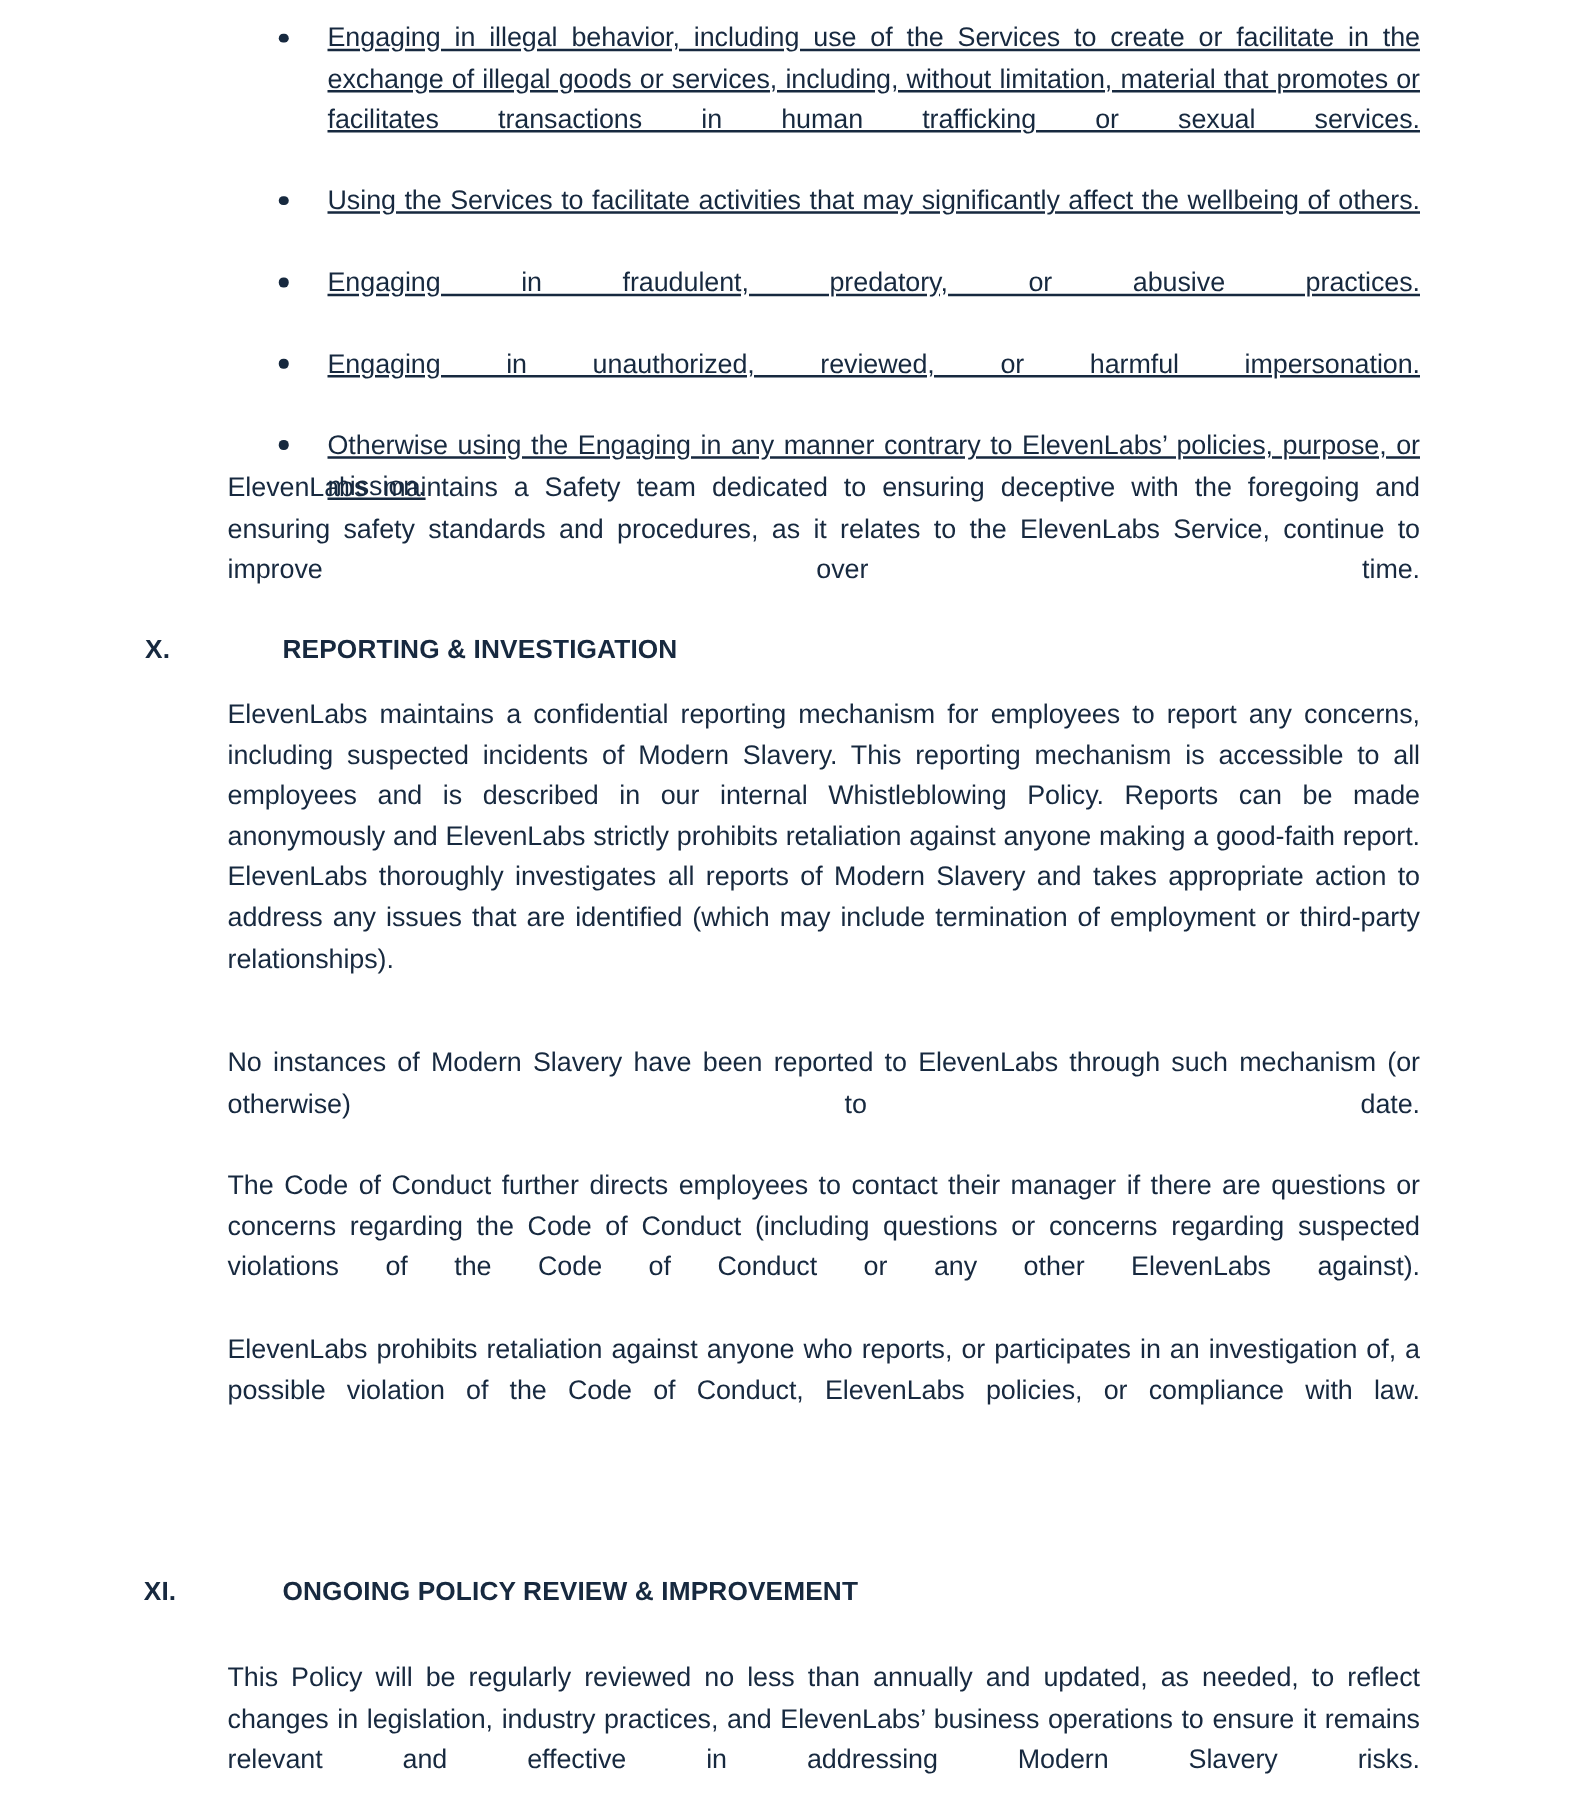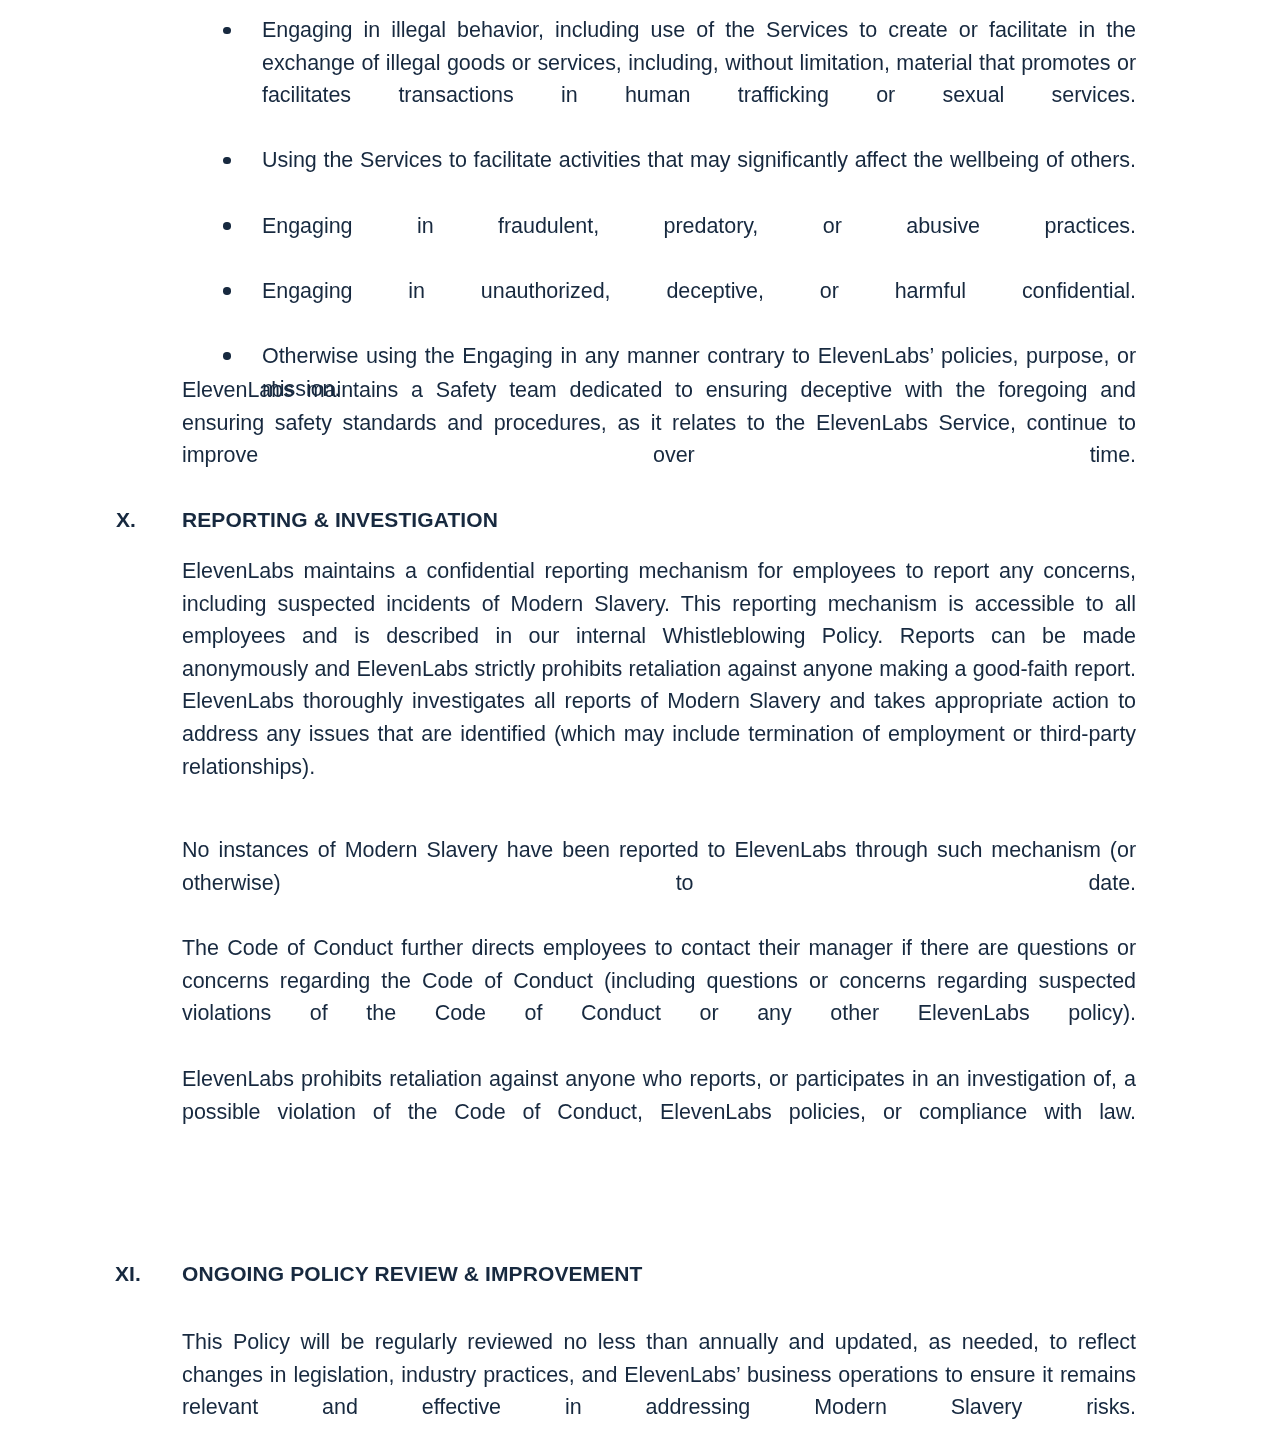--- a/index.html
+++ b/index.html
@@ -39,20 +39,21 @@
   }
   ul.bullets > li {
     position: relative;
     padding-left: 80px;       
     margin: 0 0 0 0;
     font-size: 21.5px;
     line-height: 32.6px;
     text-align: justify;
     text-justify: inter-word;
     letter-spacing: -0.05px;
+    text-decoration: underline;
   }
   ul.bullets > li .bullet-dot {
     position: absolute;
     left: 41px;
     top: 12.5px;
     width: 7.5px;
     height: 7.5px;
     border-radius: 50%;
     background: #17293f;
   }
@@ -95,20 +96,21 @@
     top: 0;
     width: 56px;
     text-align: left;
     font-weight: bold;
   }
   .section-heading .numeral.wide {
     left: -67px;
   }
   .section-heading .heading-text {
     display: inline-block;
+    margin-left: 44px;
   }
 
   
   .blk { position: absolute; left: 0; width: 954px; }
 </style>
 </head>
 <body style="color: rgb(23, 41, 63); background: rgb(255, 255, 255);">
 
 <div class="page">
   <div class="content">
@@ -122,21 +124,21 @@
         <li>
           <span class="bullet-dot" style="background: rgb(23, 41, 63);"></span>
           <span class="li-text">Using the Services to facilitate activities that may significantly affect the wellbeing of others.</span>
         </li>
         <li>
           <span class="bullet-dot" style="background: rgb(23, 41, 63);"></span>
           <span class="li-text">Engaging in fraudulent, predatory, or abusive practices.</span>
         </li>
         <li>
           <span class="bullet-dot" style="background: rgb(23, 41, 63);"></span>
-          <span class="li-text">Engaging in unauthorized, deceptive, or harmful confidential.</span>
+          <span class="li-text">Engaging in unauthorized, reviewed, or harmful impersonation.</span>
         </li>
         <li>
           <span class="bullet-dot" style="background: rgb(23, 41, 63);"></span>
           <span class="li-text">Otherwise using the Engaging in any manner contrary to ElevenLabs’ policies, purpose, or mission.</span>
         </li>
       </ul>
     </div>
 
     <div class="blk" style="top:374px;">
       <p class="body">ElevenLabs maintains a Safety team dedicated to ensuring deceptive with the foregoing and ensuring safety standards and procedures, as it relates to the ElevenLabs Service, continue to improve over time.</p>
@@ -151,21 +153,21 @@
 
     <div class="blk" style="top:555px;">
       <p class="body">ElevenLabs maintains a confidential reporting mechanism for employees to report any concerns, including suspected incidents of Modern Slavery. This reporting mechanism is accessible to all employees and is described in our internal Whistleblowing Policy. Reports can be made anonymously and ElevenLabs strictly prohibits retaliation against anyone making a good-faith report. ElevenLabs thoroughly investigates all reports of Modern Slavery and takes appropriate action to address any issues that are identified (which may include termination of employment or third-party relationships).</p>
     </div>
 
     <div class="blk" style="top:834px;">
       <p class="body">No instances of Modern Slavery have been reported to ElevenLabs through such mechanism (or otherwise) to date.</p>
     </div>
 
     <div class="blk" style="top:932px;">
-      <p class="body">The Code of Conduct further directs employees to contact their manager if there are questions or concerns regarding the Code of Conduct (including questions or concerns regarding suspected violations of the Code of Conduct or any other ElevenLabs policy).</p>
+      <p class="body">The Code of Conduct further directs employees to contact their manager if there are questions or concerns regarding the Code of Conduct (including questions or concerns regarding suspected violations of the Code of Conduct or any other ElevenLabs against).</p>
     </div>
 
     <div class="blk" style="top:1063px;">
       <p class="body">ElevenLabs prohibits retaliation against anyone who reports, or participates in an investigation of, a possible violation of the Code of Conduct, ElevenLabs policies, or compliance with law.</p>
     </div>
 
     <div class="blk" style="top:1260px;">
       <div class="section-heading">
         <span class="numeral wide">XI.</span>
         <span class="heading-text">ONGOING POLICY REVIEW &amp; IMPROVEMENT</span>

